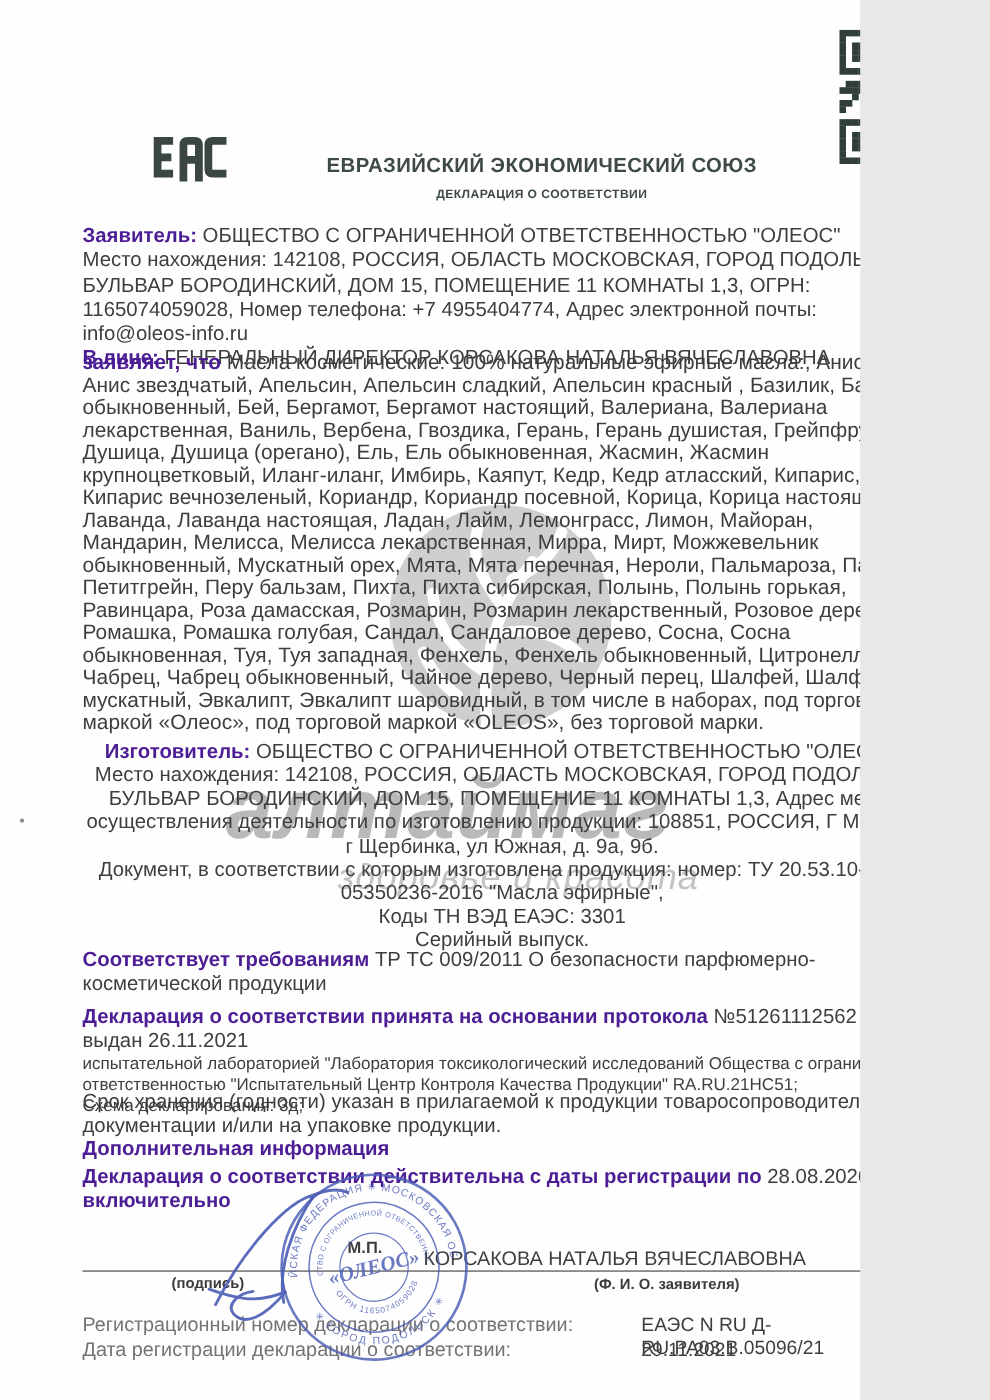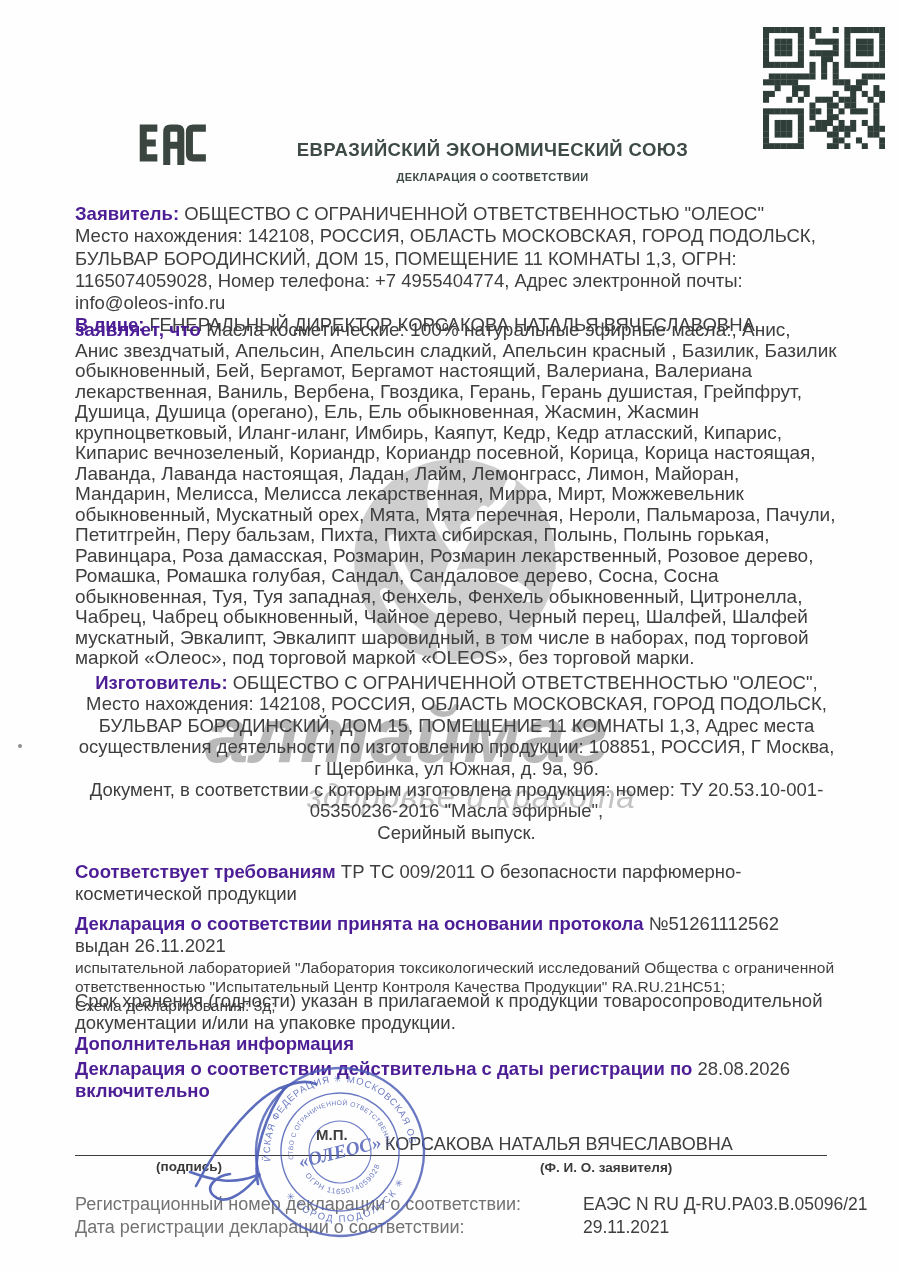--- a/index.html
+++ b/index.html
@@ -1,16 +1,16 @@
 <!DOCTYPE html>
 <html><head>
 <meta charset="utf-8">
 <style>
   html,body{margin:0;padding:0;background:#e8e8e8;}
-  .page{position:relative;width:900px;height:1273px;background:#fefefe;overflow:hidden;
+  .page{position:relative;width:782px;height:1273px;background:#fefefe;overflow:hidden;
         font-family:"Liberation Sans", sans-serif;color:#3e3e3e;}
   .abs{position:absolute;}
   .content{z-index:2;}
   .wm{z-index:1;font-style:italic;}
   .overlay{z-index:5;}
   .titles{left:150px;top:139px;width:685px;text-align:center;color:#3d4a45;}
   .title1{font-size:18.5px;font-weight:bold;letter-spacing:.4px;}
   .title2{font-size:11px;font-weight:bold;letter-spacing:.4px;margin-top:10px;}
   .par{left:75px;width:763px;font-size:18.5px;line-height:22.3px;text-align:left;}
   .par b{color:#4c1d95;}
@@ -304,20 +304,21 @@
     <div><b>В лице:</b><span> ГЕНЕРАЛЬНЫЙ ДИРЕКТОР КОРСАКОВА НАТАЛЬЯ ВЯЧЕСЛАВОВНА</span></div>
   </div>
 
   <div class="abs content par declares" style="top:320px;">
     <b>заявляет, что</b><span> Масла косметические: 100% натуральные эфирные масла:, Анис, Анис звездчатый, Апельсин, Апельсин сладкий, Апельсин красный , Базилик, Базилик обыкновенный, Бей, Бергамот, Бергамот настоящий, Валериана, Валериана лекарственная, Ваниль, Вербена, Гвоздика, Герань, Герань душистая, Грейпфрут, Душица, Душица (орегано), Ель, Ель обыкновенная, Жасмин, Жасмин крупноцветковый, Иланг-иланг, Имбирь, Каяпут, Кедр, Кедр атласский, Кипарис, Кипарис вечнозеленый, Кориандр, Кориандр посевной, Корица, Корица настоящая, Лаванда, Лаванда настоящая, Ладан, Лайм, Лемонграсс, Лимон, Майоран, Мандарин, Мелисса, Мелисса лекарственная, Мирра, Мирт, Можжевельник обыкновенный, Мускатный орех, Мята, Мята перечная, Нероли, Пальмароза, Пачули, Петитгрейн, Перу бальзам, Пихта, Пихта сибирская, Полынь, Полынь горькая, Равинцара, Роза дамасская, Розмарин, Розмарин лекарственный, Розовое дерево, Ромашка, Ромашка голубая, Сандал, Сандаловое дерево, Сосна, Сосна обыкновенная, Туя, Туя западная, Фенхель, Фенхель обыкновенный, Цитронелла, Чабрец, Чабрец обыкновенный, Чайное дерево, Черный перец, Шалфей, Шалфей мускатный, Эвкалипт, Эвкалипт шаровидный, в том числе в наборах, под торговой маркой «Олеос», под торговой маркой «OLEOS», без торговой марки.</span>
   </div>
 
   <div class="abs content par manu" style="top:672px;">
     <div><b>Изготовитель:</b><span> ОБЩЕСТВО С ОГРАНИЧЕННОЙ ОТВЕТСТВЕННОСТЬЮ "ОЛЕОС", Место нахождения: 142108, РОССИЯ, ОБЛАСТЬ МОСКОВСКАЯ, ГОРОД ПОДОЛЬСК, БУЛЬВАР БОРОДИНСКИЙ, ДОМ 15, ПОМЕЩЕНИЕ 11 КОМНАТЫ 1,3, Адрес места осуществления деятельности по изготовлению продукции: 108851, РОССИЯ, Г Москва, г Щербинка, ул Южная, д. 9а, 9б.</span></div>
     <div>Документ, в соответствии с которым изготовлена продукция: номер: ТУ 20.53.10-001-05350236-2016 "Масла эфирные",</div>
+    <div>Коды ТН ВЭД ЕАЭС: 3301</div>
     <div>Серийный выпуск.</div>
   </div>
 
   <div class="abs content par" style="top:861px;">
     <b>Соответствует требованиям</b><span> ТР ТС 009/2011 О безопасности парфюмерно-косметической продукции</span>
   </div>
 
   <div class="abs content par" style="top:913px;">
     <div><b>Декларация о соответствии принята на основании протокола</b><span> №51261112562 выдан 26.11.2021</span></div>
     <div class="small-details">испытательной лабораторией "Лаборатория токсикологический исследований Общества с ограниченной ответственностью "Испытательный Центр Контроля Качества Продукции" RA.RU.21НС51;</div>

